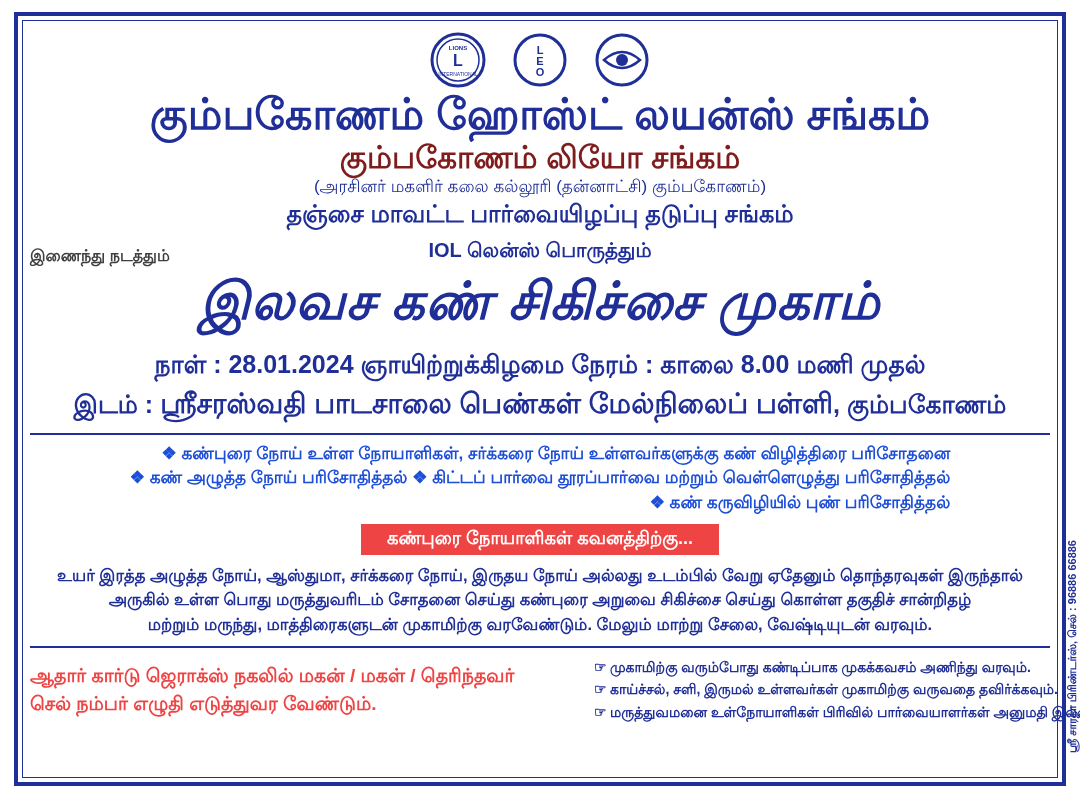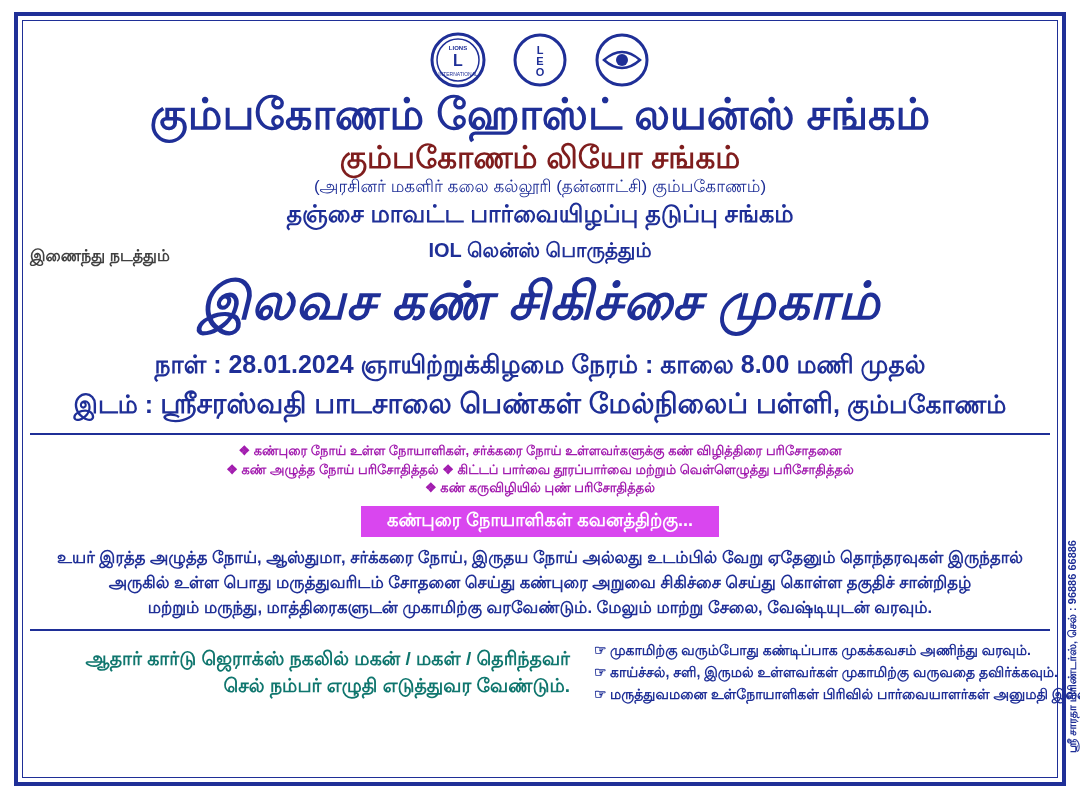--- a/index.html
+++ b/index.html
@@ -165,31 +165,31 @@
 
   .hr {
     width: 100%;
     height: 2px;
     background: #1f2f97;
     margin-top: 10px;
   }
 
   .services {
     margin-top: 7px;
-    text-align: center;
-    font-size: 13px;
-    font-weight: bold;
-    color: #a21caf;
+    text-align: right;
+    font-size: 17px;
+    font-weight: bold;
+    color: #1d4ed8;
     line-height: 1.45;
   }
   .services div { white-space: nowrap; }
 
   .notice-banner {
     margin-top: 8px;
-    background: #d946ef;
+    background: #ef4444;
     color: #ffffff;
     font-size: 18px;
     font-weight: bold;
     padding: 4px 26px;
     text-align: center;
     white-space: nowrap;
   }
 
   .note-body {
     margin-top: 8px;
@@ -210,24 +210,24 @@
 
   .bottom {
     width: 100%;
     margin-top: 8px;
     display: flex;
     align-items: flex-start;
   }
   .bottom-left {
     flex: 0 0 auto;
     width: 540px;
-    text-align: right;
+    text-align: left;
     font-size: 19px;
     font-weight: bold;
-    color: #0f766e;
+    color: #ef4444;
     line-height: 1.45;
     padding-top: 6px;
   }
   .bottom-left div { white-space: nowrap; }
   .vsep {
     width: 2px;
     background: #1f2f97;
     align-self: stretch;
     margin: 0 12px;
   }

